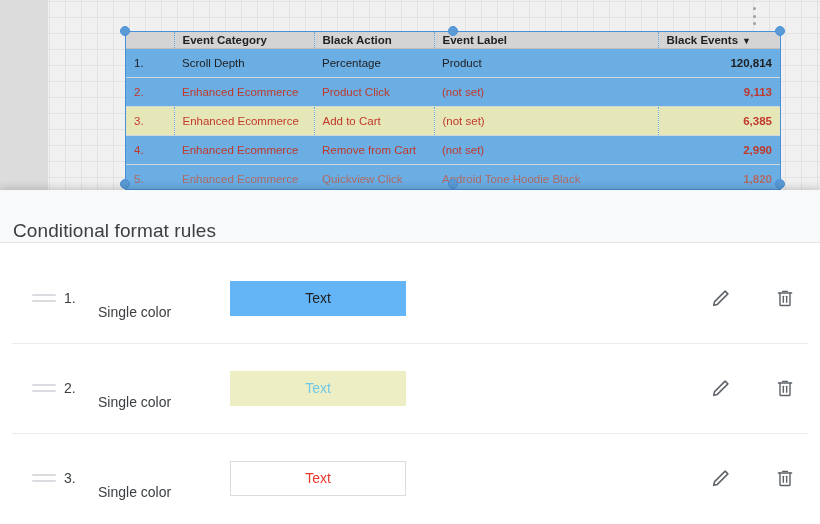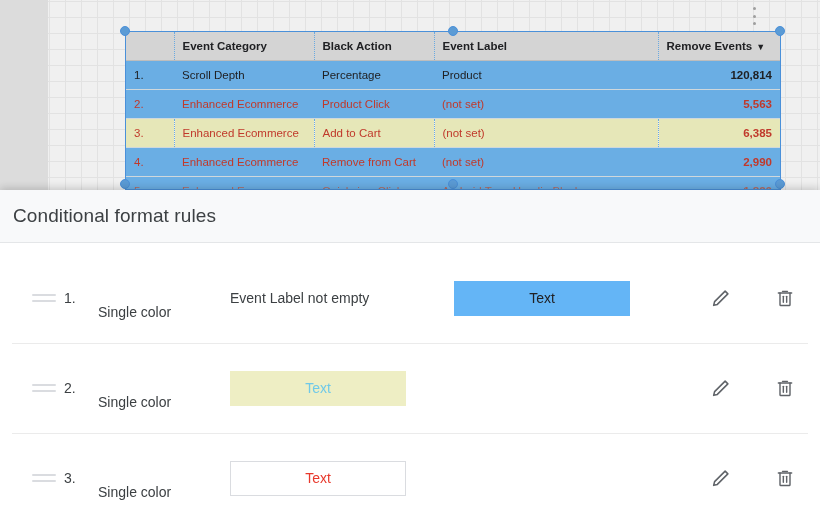--- a/index.html
+++ b/index.html
@@ -49,21 +49,21 @@
   }
   table.report col.c-idx   { width: 48px; }
   table.report col.c-cat   { width: 140px; }
   table.report col.c-act   { width: 120px; }
   table.report col.c-lab   { width: 224px; }
   table.report col.c-tot   { width: 122px; }
 
   table.report th {
     background: #d4d4d4; color: #202124;
     font-weight: bold; font-size: 11.5px;
-    height: 28px; padding: 0 8px; text-align: left; vertical-align: middle;
+    height: 16px; padding: 0 8px; text-align: left; vertical-align: middle;
     border-bottom: 1px solid #bdbdbd;
     white-space: nowrap;
   }
   th.idx-head { border-right: 1px dotted #6aa9e0; }
   th.dotted-l { border-left: 1px dotted #6aa9e0; }
   th.num { text-align: right; }
   th.num .caret { font-size: 9px; margin-left: 4px; }
 
   table.report td {
     height: 29px; padding: 0 8px; vertical-align: middle;
@@ -97,21 +97,21 @@
 
   
   .dialog {
     position: absolute; left: 0; top: 190px; width: 820px; height: 334px;
     background: #ffffff;
     box-shadow: 0 -2px 8px rgba(0,0,0,0.18);
   }
   .dialog-header {
     height: 53px; background: #f8f9fa;
     border-bottom: 1px solid #e4e6e8;
-    display: flex; align-items: center; padding-left: 13px;
+    display: flex; align-items: flex-end; padding-left: 13px;
   }
   .dialog-title {
     font-size: 19px; color: #3c4043; font-weight: normal;
     letter-spacing: 0.1px;
   }
   .rules-list { padding-top: 10px; }
 
   .rule-row {
     position: relative; display: flex; align-items: center;
     height: 90px; padding: 0 12px;
@@ -171,37 +171,37 @@
           <col class="c-act">
           <col class="c-lab">
           <col class="c-tot">
       </colgroup>
       <thead>
         <tr>
           <th class="idx-head"></th>
           <th>Event Category</th>
           <th class="dotted-l">Black Action</th>
           <th class="dotted-l">Event Label</th>
-          <th class="num dotted-l"><span>Remove Events</span><span class="caret">▼</span></th>
+          <th class="num dotted-l"><span>Black Events</span><span class="caret">▼</span></th>
         </tr>
       </thead>
       <tbody>
         <tr class="row-blue">
           <td class="t-dark">1.</td>
           <td class="t-dark">Scroll Depth</td>
           <td class="t-dark">Percentage</td>
           <td class="t-dark">Product</td>
           <td class="t-dark num">120,814</td>
         </tr>
         <tr class="row-blue">
           <td class="t-red">2.</td>
           <td class="t-red">Enhanced Ecommerce</td>
           <td class="t-red">Product Click</td>
           <td class="t-red">(not set)</td>
-          <td class="t-red num">5,563</td>
+          <td class="t-red num">9,113</td>
         </tr>
         <tr class="row-yellow">
           <td class="t-red">3.</td>
           <td class="t-red dotted-sep">Enhanced Ecommerce</td>
           <td class="t-red dotted-sep">Add to Cart</td>
           <td class="t-red dotted-sep">(not set)</td>
           <td class="t-red num dotted-sep">6,385</td>
         </tr>
         <tr class="row-blue">
           <td class="t-red">4.</td>
@@ -236,21 +236,20 @@
 
     <div class="rules-list">
 
       <div class="rule-row">
         <div class="drag-handle">
             <span></span>
             <span></span>
           </div>
         <div class="rule-index">1.</div>
         <div class="rule-type">Single color</div>
-        <div class="rule-cond">Event Label not empty</div>
         <div class="swatch" style="background:#64b5f6;color:#202124;border:1px solid #64b5f6;">
           <span>Text</span>
         </div>
         <div class="actions">
           <div class="icon-btn edit">
             <svg width="22" height="22" viewBox="0 0 24 24" fill="none" stroke="#5f6368" stroke-width="1.7" stroke-linecap="round" stroke-linejoin="round">
               <path d="M16.5 4.5l3 3L8 19l-4 1 1-4z"></path>
             </svg>
           </div>
           <div class="icon-btn">

